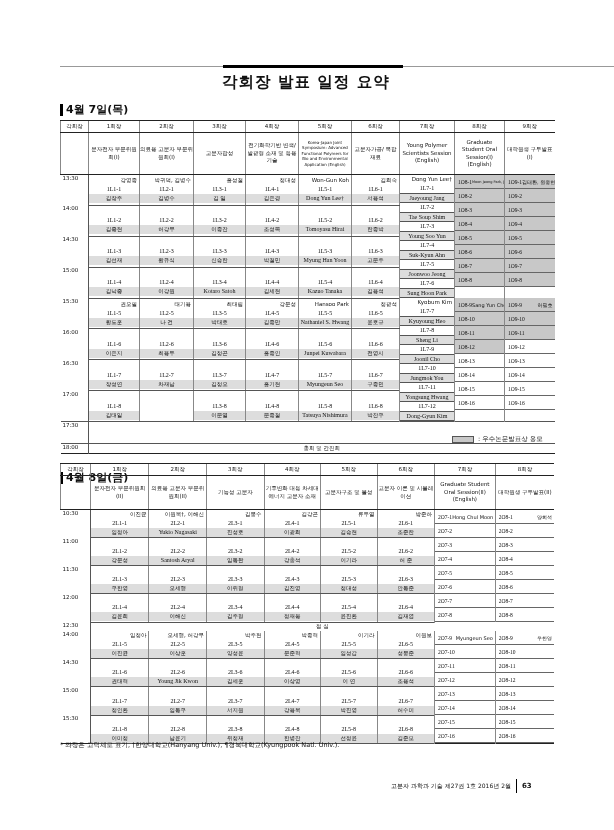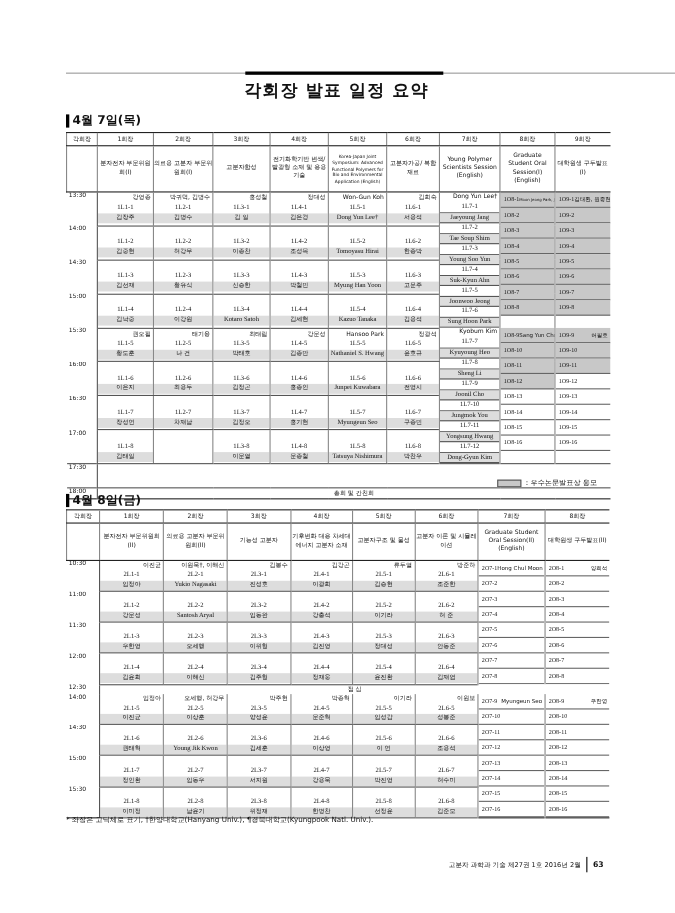--- a/index.html
+++ b/index.html
@@ -20,21 +20,21 @@
   .pres.en { font-family: "Liberation Serif", serif; font-size: 6px; }
   .cellwrap { border-bottom: 0.5px solid #555; }
   .orow { height: 14px; line-height: 14px; text-align: left; padding-left: 3px; border-bottom: 0.5px solid #666; font-size: 5.5px; display: flex; justify-content: space-between; padding-right: 2px; }
   .orow.g { background: #c8c8c8; }
   .sublist .row { height: 9.5px; line-height: 9.5px; border-bottom: 0.5px solid #555; }
   .sublist .row.g { background: #ddd; }
   .fullrow { font-family: "DejaVu Sans", sans-serif; font-size: 5.5px; text-align: center; }
   .legend { position: absolute; left: 452px; top: 435px; font-size: 6.5px; display: flex; align-items: center; }
   .legend .swatch { display: inline-block; width: 22px; height: 7px; background: #c8c8c8; border: 0.5px solid #555; margin-right: 4px; }
   .footnote { position: absolute; left: 60px; top: 741px; font-size: 6.5px; }
-  .footer { position: absolute; left: 408px; top: 779px; font-size: 6px; display: flex; align-items: center; }
+  .footer { position: absolute; left: 391px; top: 779px; font-size: 6px; display: flex; align-items: center; }
   .footer .sep { display: inline-block; width: 1px; height: 14px; background: #000; margin: 0 5px; }
   .footer .page { font-weight: bold; font-size: 7px; }
   .bottomrule { border-bottom: 1.5px solid #222; }
 </style>
 </head>
 <body>
 
 <div class="topline"></div>
 <div class="topbar"></div>
 <div class="title">각회장 발표 일정 요약</div>
@@ -523,21 +523,21 @@
         <td class="fullrow" colspan="9" style="border-top: 0.5px solid rgb(85, 85, 85);">총회 및 간친회</td>
       </tr>
     </tbody>
 </table>
 
 <div class="legend">
   <span class="swatch"></span>
   <span>: 우수논문발표상 응모</span>
 </div>
 
-<div class="daytitle" style="top:447px;">
+<div class="daytitle" style="top:470px;">
   <span class="bar"></span>
   <span>4월 8일(금)</span>
 </div>
 
 <table class="sched" id="t2" style="top:463px;">
   <colgroup>
     <col style="width:28px">
       <col style="width:55px">
       <col style="width:54px">
       <col style="width:54px">

